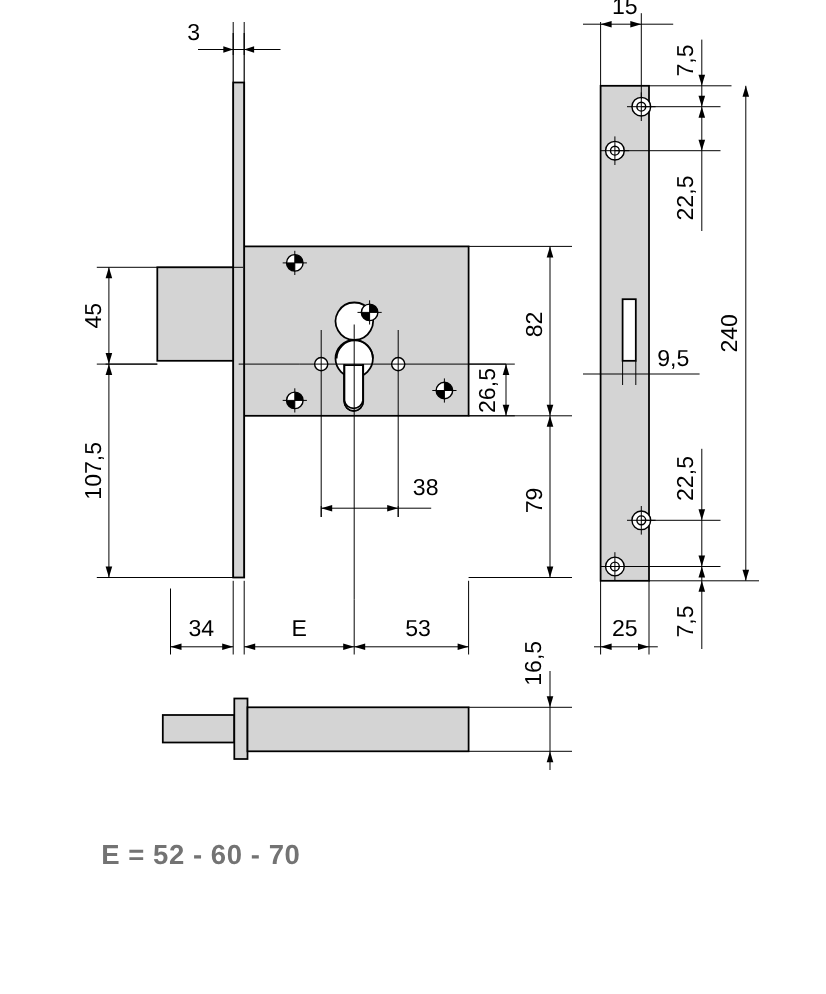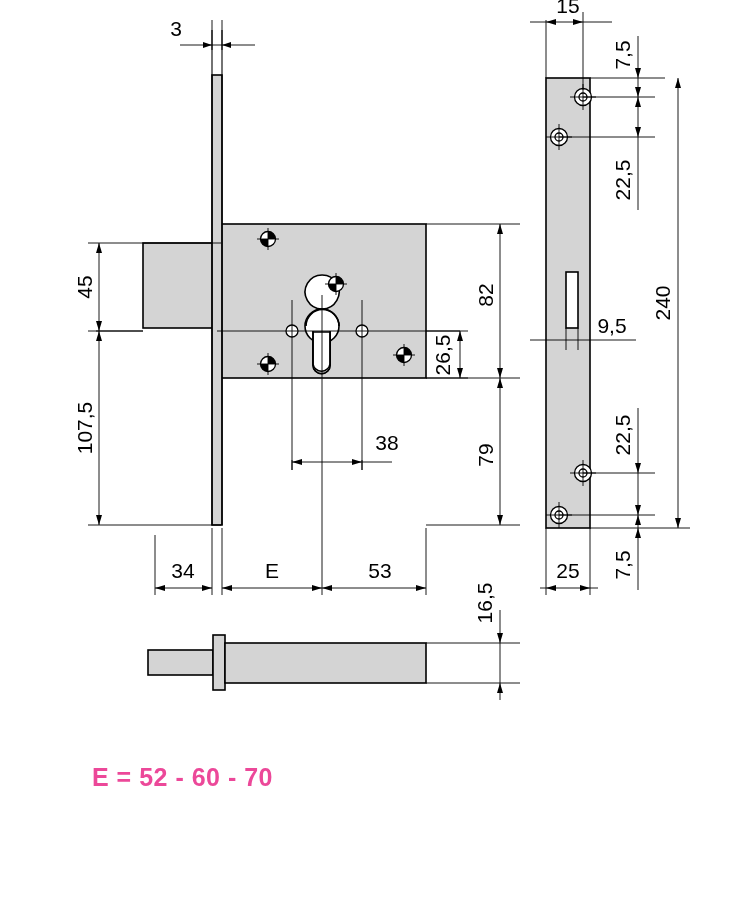--- a/index.html
+++ b/index.html
@@ -59,21 +59,21 @@
     font-weight: bold;
     color: #000000;
     letter-spacing: 0.5px;
     margin: 0 0 16px 0;
     line-height: 1;
   }
   .caption-line2 {
     font-family: "Liberation Sans", sans-serif;
     font-size: 25px;
     font-weight: bold;
-    color: #ec4899;
+    color: #737373;
     letter-spacing: 0.5px;
     margin: 0;
     line-height: 1;
   }
 </style>
 </head>
 <body>
 
 <div id="drawing-root">
 

